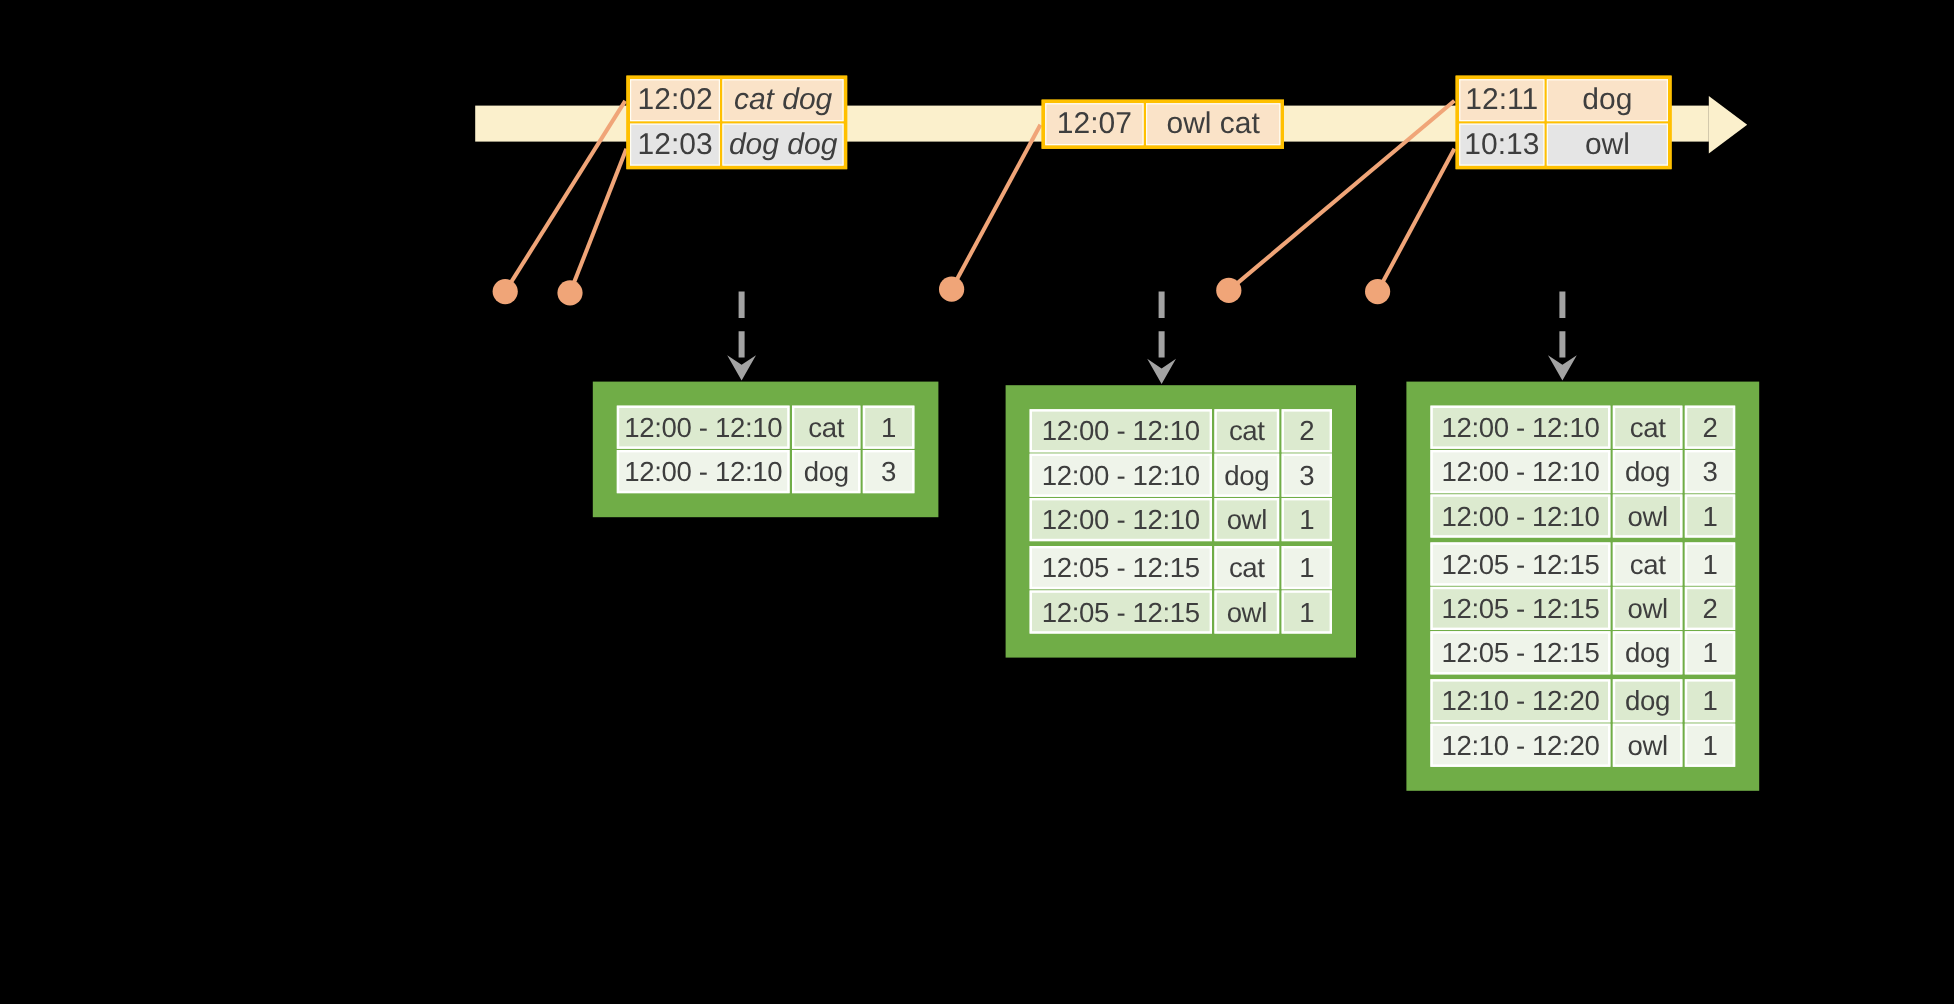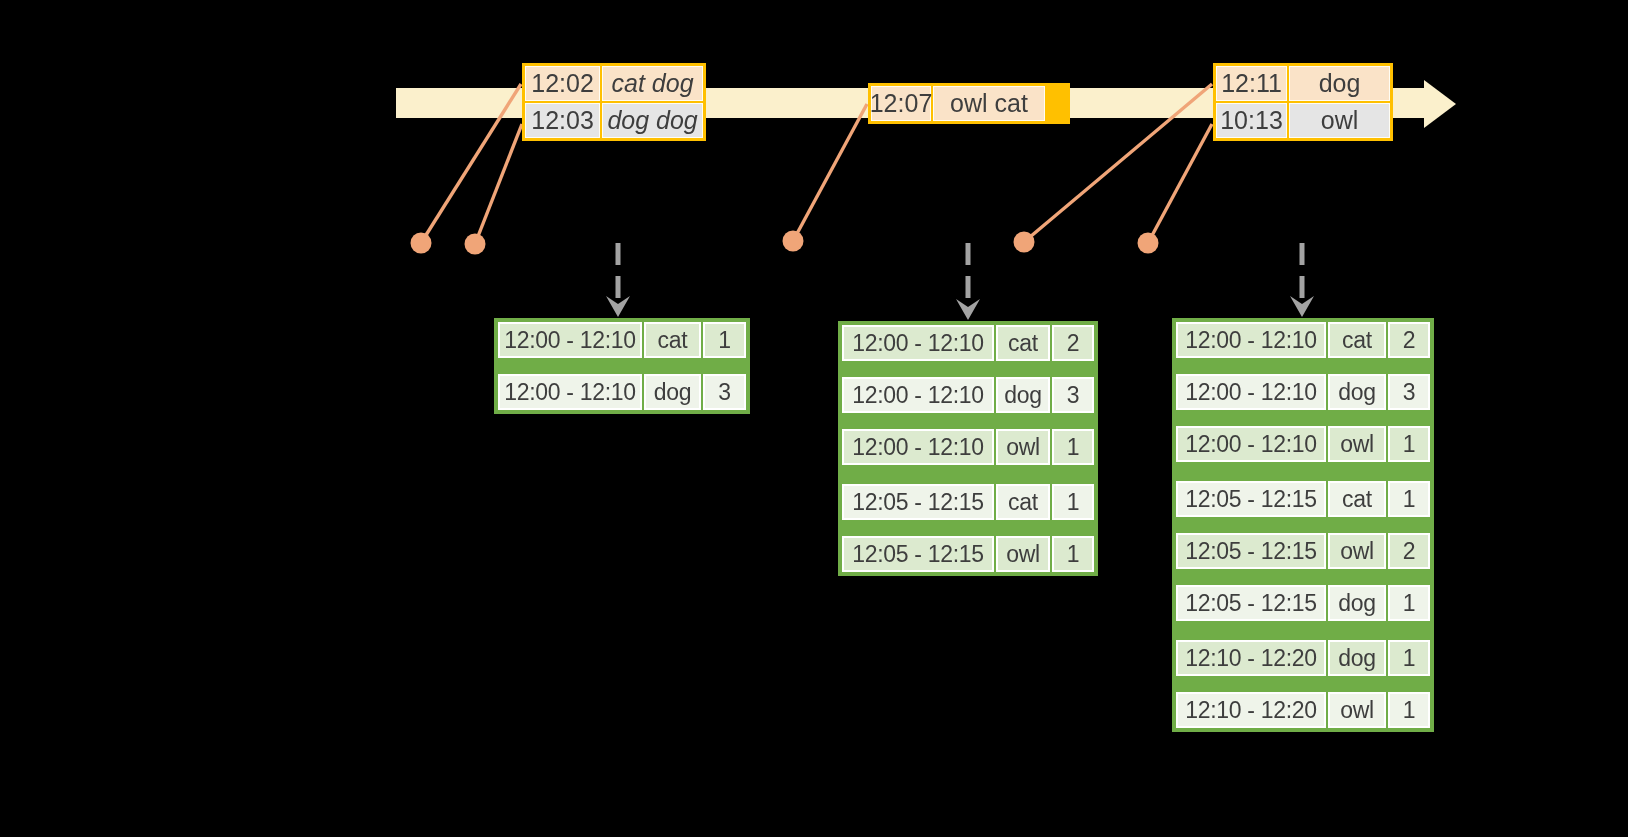--- a/index.html
+++ b/index.html
@@ -18,28 +18,28 @@
   .ecell{
     box-sizing:border-box;border:1px solid #fffdf4;height:35px;
     display:flex;align-items:center;justify-content:center;
     font-size:25px;white-space:nowrap;
   }
   .ecell.dark{background:#fae3c8;}
   .ecell.light{background:#e5e5e5;}
   #etable1{left:522px;top:63px;width:184px;}
   #etable1 .ecol0{width:82px;} #etable1 .ecol1{width:110px;font-style:italic;}
   #etable2{left:868px;top:83px;width:202px;}
-  #etable2 .ecol0{width:60px;} #etable2 .ecol1{width:112px;}
+  #etable2 .ecol0{width:82px;} #etable2 .ecol1{width:112px;}
   #etable3{left:1213px;top:63px;width:180px;}
   #etable3 .ecol0{width:71px;text-align:right;} #etable3 .ecol1{width:101px;}
 
   
   .gtable{
     position:absolute;box-sizing:border-box;background:#70ad47;
-    padding:4px;display:flex;flex-direction:column;gap:16px;z-index:2;
+    padding:20px;display:flex;flex-direction:column;gap:1px;z-index:2;
   }
   .grow{display:flex;gap:2px;}
   .grow.group-start{margin-top:3px;}
   .gcell{
     box-sizing:border-box;border:2px solid #ffffff;height:36px;
     display:flex;align-items:center;justify-content:center;
     font-size:23px;letter-spacing:-0.3px;white-space:nowrap;
   }
   .gcell.dark{background:#dceacf;}
   .gcell.light{background:#eff4ea;}

